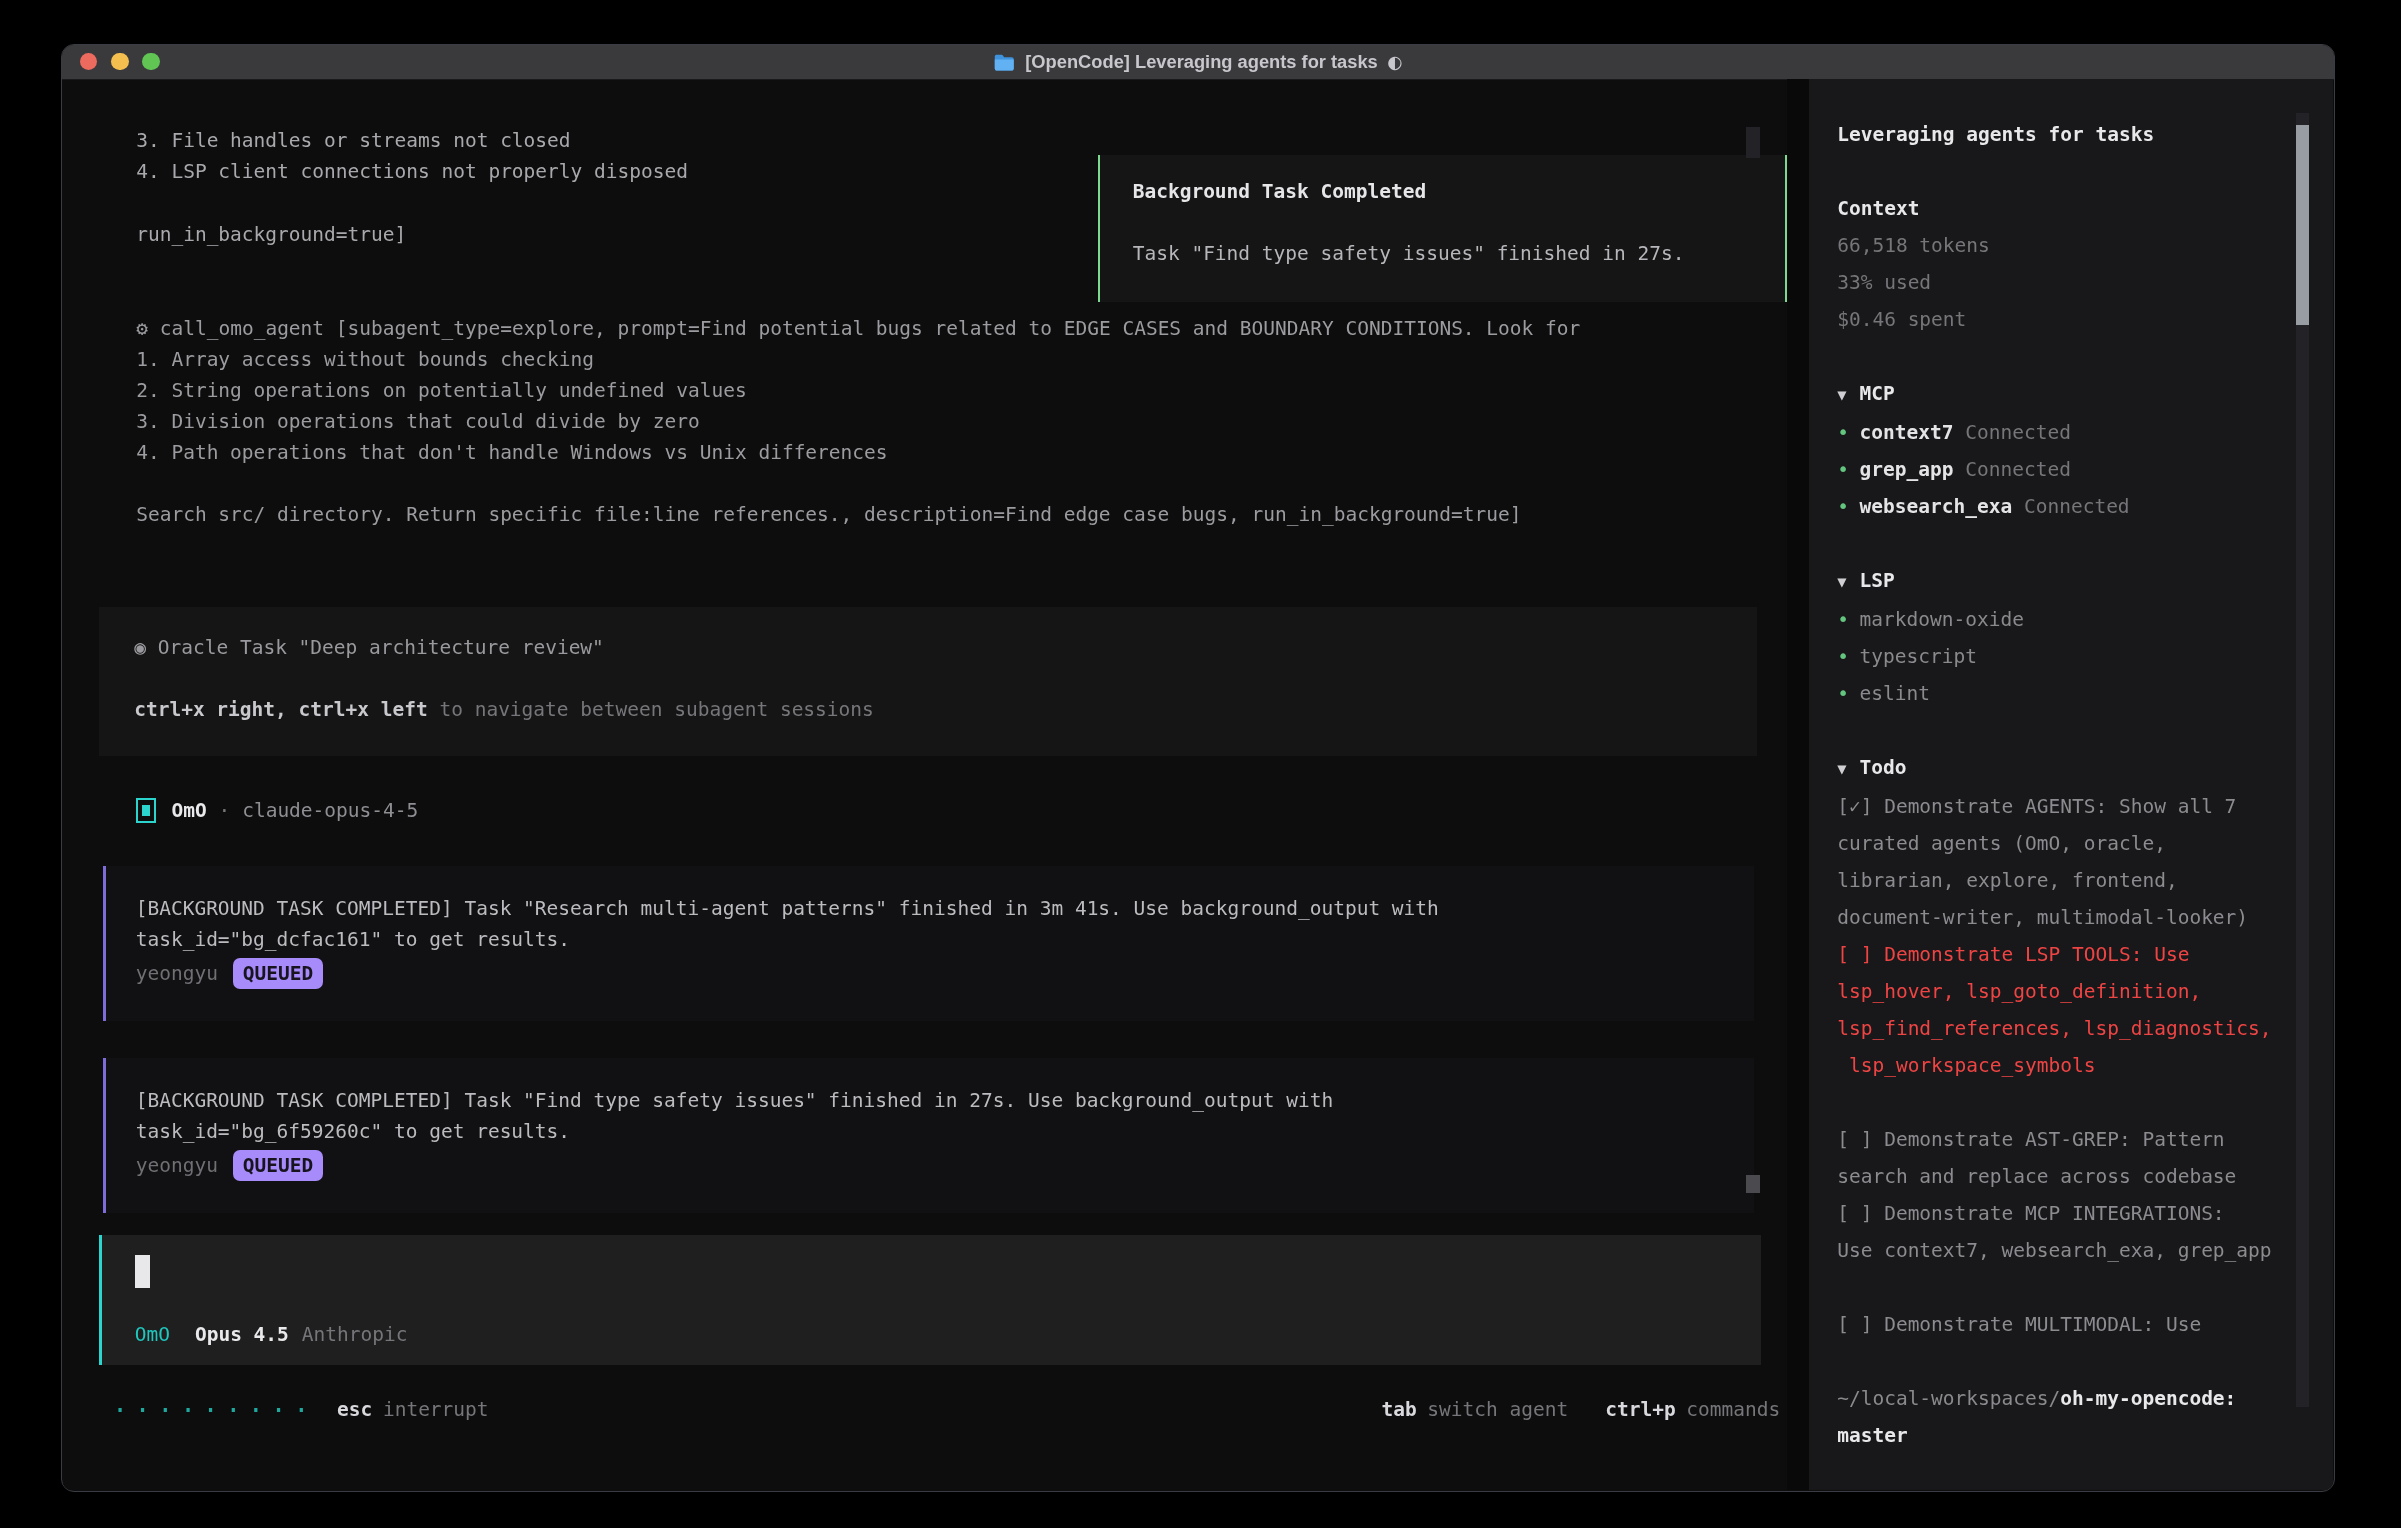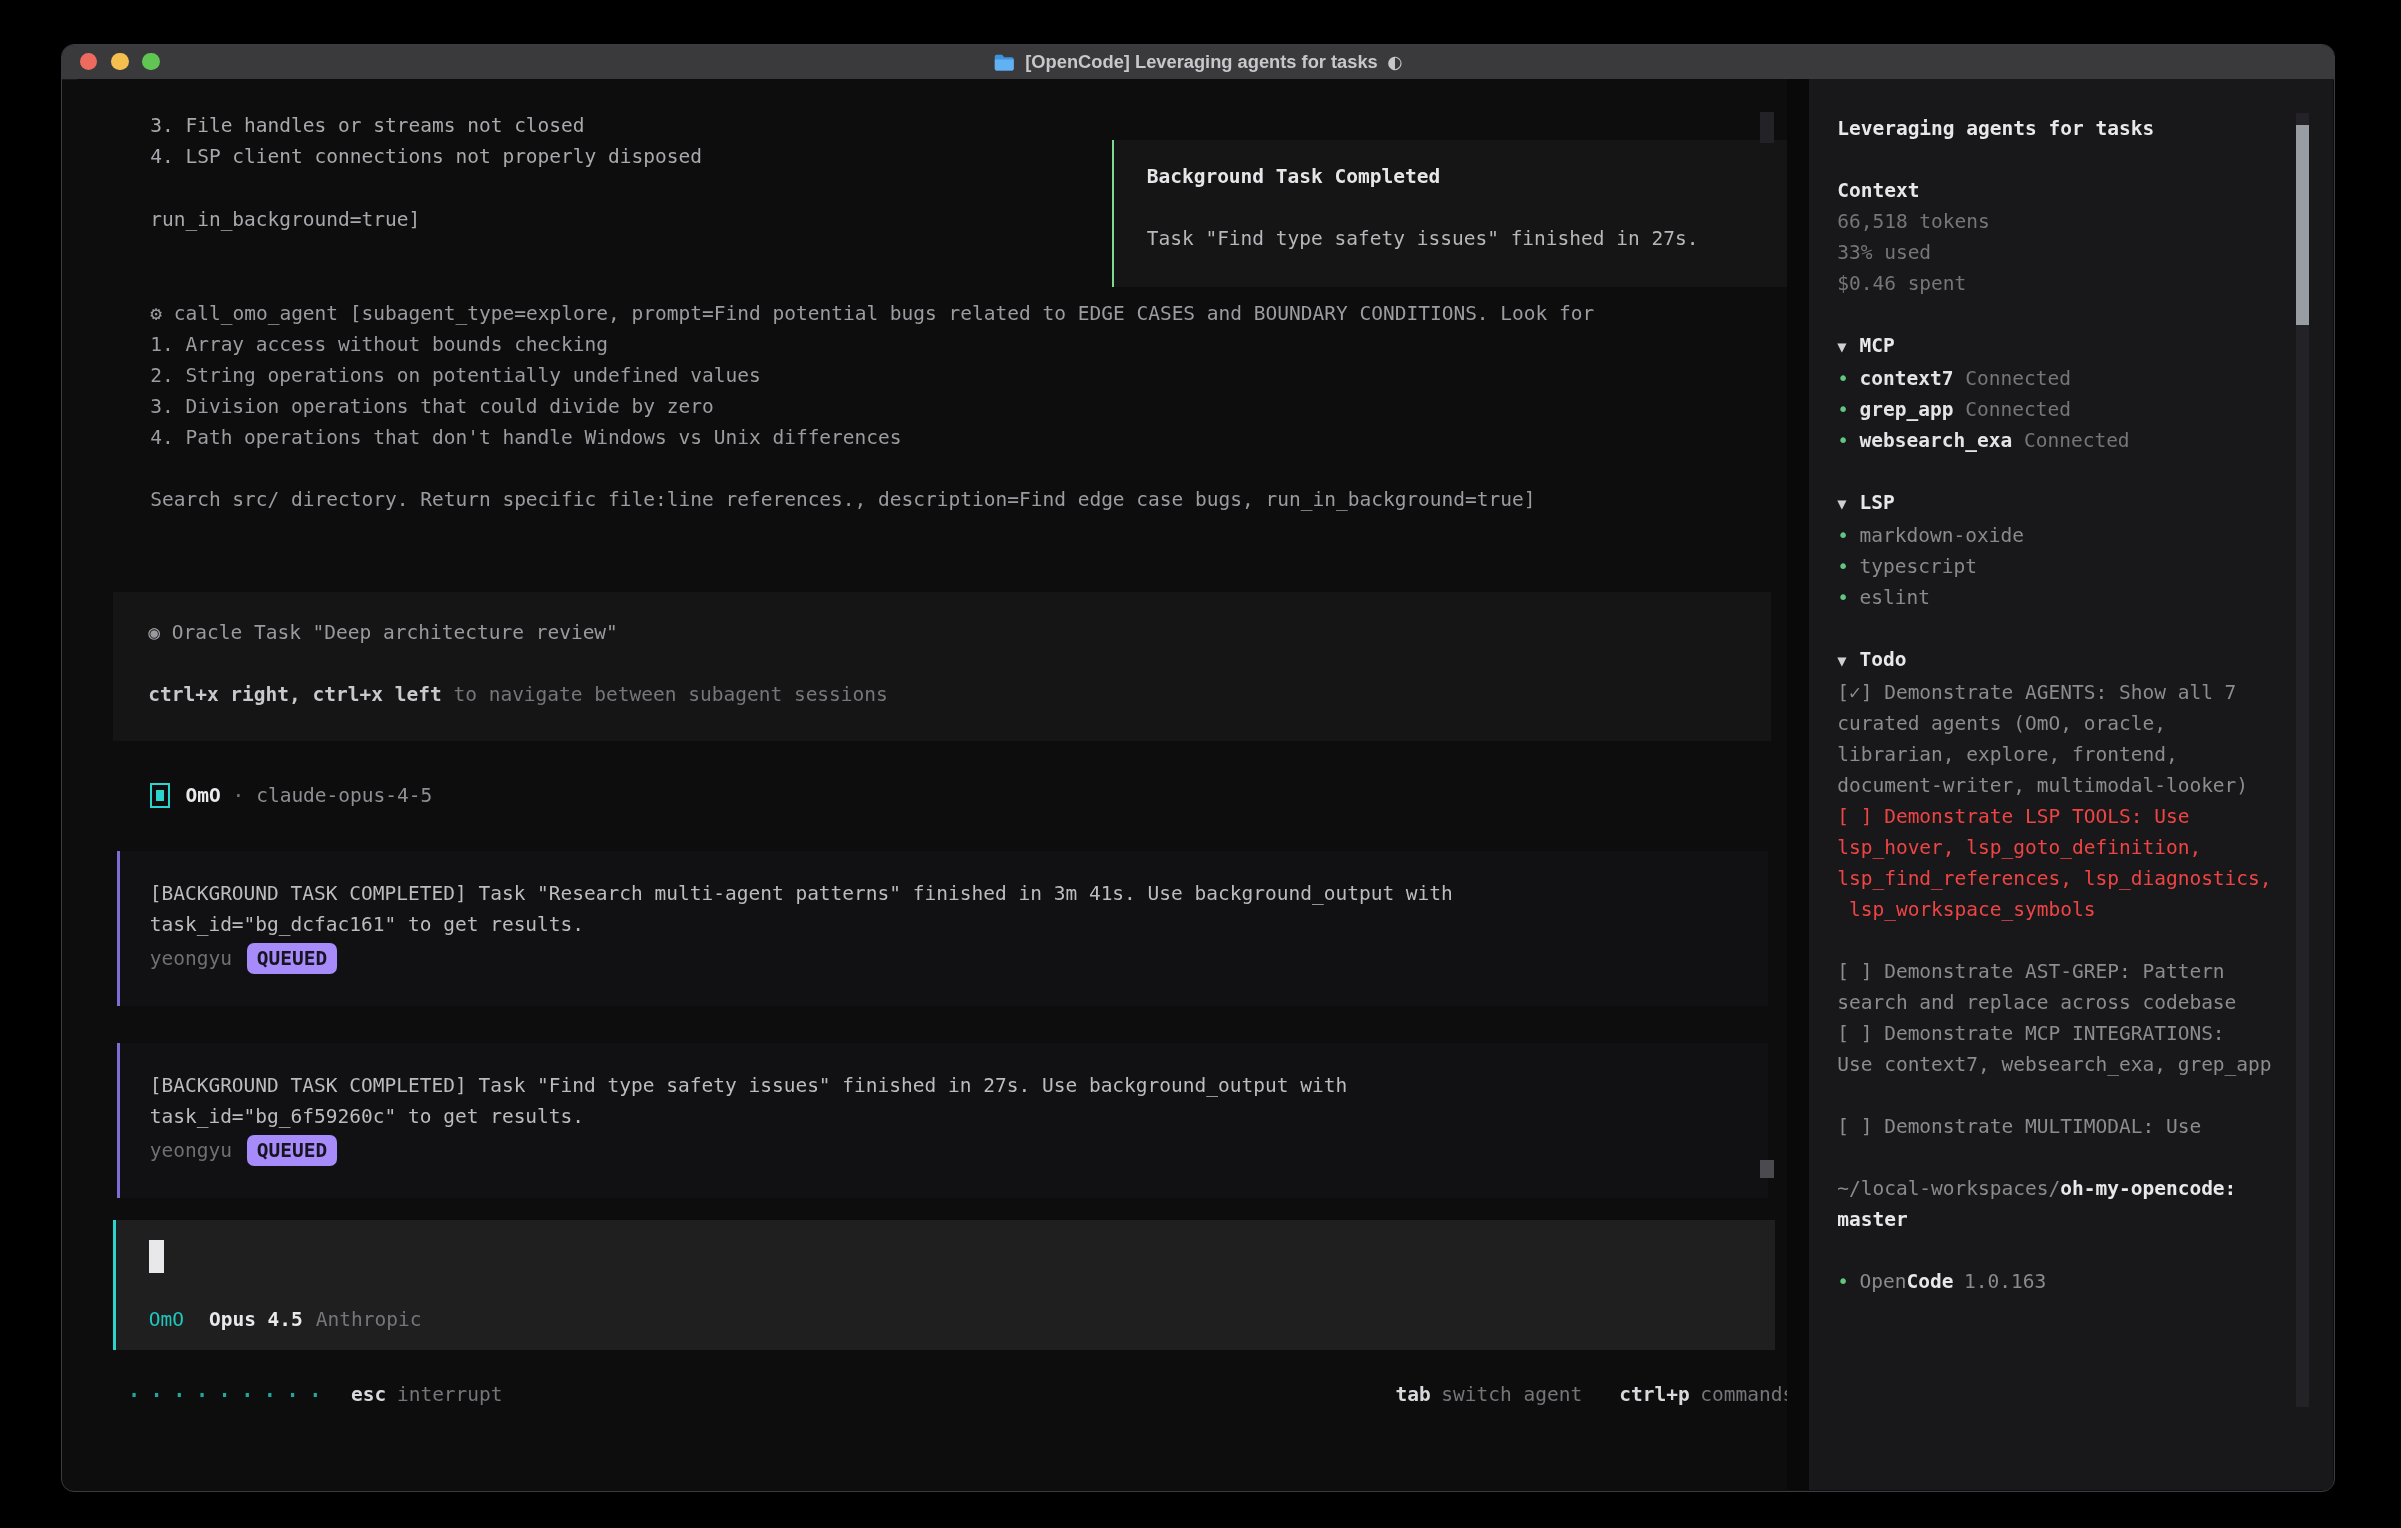--- a/index.html
+++ b/index.html
@@ -20,21 +20,21 @@
   }
   .traffic{position:absolute;left:17.7px;top:7.7px;display:flex;gap:13.6px;}
   .light{width:17.7px;height:17.7px;border-radius:50%;}
   .light.red{background:#ed6a5e;}
   .light.yellow{background:#f5bf4f;}
   .light.green{background:#61c554;}
   .title{display:flex;align-items:center;gap:9.5px;color:#c7c7cc;font-weight:bold;font-size:18.3px;}
   .stateic{font-size:17.7px;font-family:"DejaVu Sans",sans-serif;}
   
   .content{position:absolute;left:1.2px;top:34px;right:1.2px;bottom:1.2px;}
-  .main{position:absolute;left:0;top:0;bottom:0;width:1724px;background:#0d0d0e;margin-left:14px;}
+  .main{position:absolute;left:0;top:15px;bottom:0;width:1724px;background:#0d0d0e;}
   .vdivider{position:absolute;left:1724px;top:0;bottom:0;width:22.5px;background:#09090a;}
   .sidebar{position:absolute;left:1746px;right:0;top:0;bottom:0;background:#18181a;}
   
   .tl{height:31px;line-height:31px;white-space:pre;}
   .para{position:absolute;left:73px;right:47px;}
   .dim1{color:#a9a9ad;}
   .dim2{color:#76767a;}
   .toolp{color:#9c9ca0;}
   .gear{margin-right:11.8px;color:#9c9ca0;}
   
@@ -97,21 +97,21 @@
   .key{color:#d9d9dd;font-weight:bold;margin-right:10.6px;}
   .lbl{color:#76767a;}
   .gap2{width:37px;display:inline-block;}
   .sb-right .lbl{margin-right:0;}
   .sb-right .key{margin-left:0;}
   
   .ms-top{position:absolute;left:1683px;top:33px;width:14px;height:31px;background:#232327;}
   .ms-thumb{position:absolute;left:1683px;top:1081px;width:14px;height:17.7px;background:#4b4b4f;}
   
   .sbflow{position:absolute;left:28px;top:34px;width:443px;}
-  .sl{min-height:31px;line-height:31px;white-space:pre-wrap;word-break:break-word;}
+  .sl{min-height:31px;line-height:31px;white-space:pre-wrap;word-break:break-word;margin-top:6px;}
   .t1{color:#e8e8ea;font-weight:bold;}
   .tri{color:#cfcfd3;font-size:15.4px;margin-right:13px;}
   .blt{color:#63c57f;margin-right:10.6px;}
   .mcpname{color:#e4e4e7;font-weight:bold;margin-right:11.8px;}
   .lspname{color:#8a8a8e;}
   .conn{color:#76767a;}
   .todo-done,.todo-pending{color:#8b8b90;}
   .todo-active{color:#ef4444;}
   .wpath-dim{color:#8a8a8e;}
   .wpath-b{color:#e8e8ea;font-weight:bold;}

